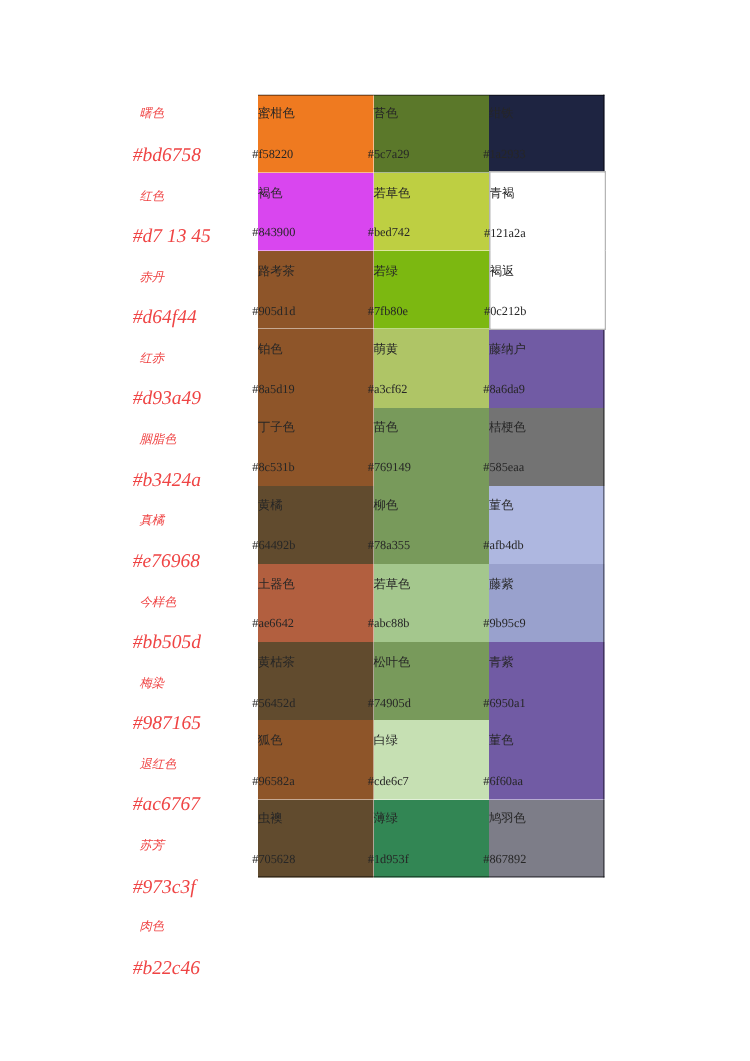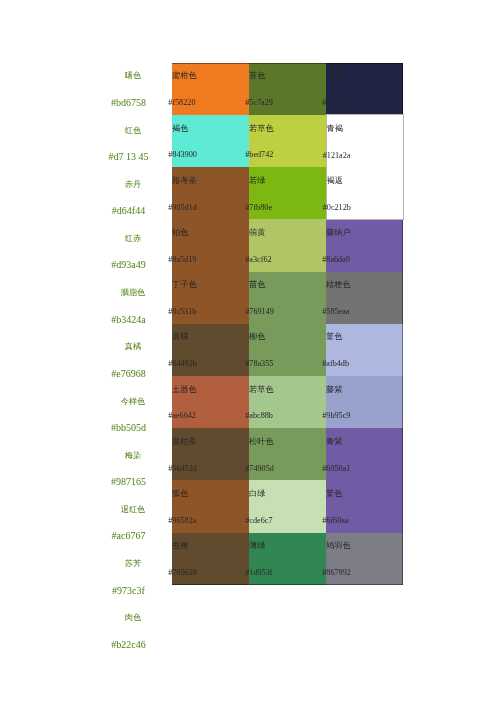--- a/index.html
+++ b/index.html
@@ -1,23 +1,23 @@
 <!DOCTYPE html>
 <html><head>
 <meta charset="utf-8">
 <title>Traditional Colour Swatch Table</title>
 <style>
   html,body{margin:0;padding:0;background:#ffffff;width:500px;height:707px;overflow:hidden;}
   body{font-family:"Liberation Serif","DejaVu Serif",serif;}
 
   
   #name-list{position:absolute;left:93px;top:63px;width:80px;}
-  .nameitem{position:absolute;left:0;width:80px;text-align:center;color:#4d7c0f;}
+  .nameitem{position:absolute;left:0;width:80px;color:#ef4444;font-style:italic;}
   .nname{font-size:8.2px;line-height:11px;}
-  .nhex{font-size:10px;line-height:11px;margin-top:15.5px;position:relative;left:-4.5px;}
+  .nhex{font-size:13px;line-height:11px;margin-top:15.5px;position:relative;left:-4.5px;}
 
   
   #palette-table{position:absolute;left:172px;top:62.7px;border-collapse:collapse;}
   #palette-table td{padding:0;margin:0;vertical-align:top;text-align:left;color:#262626;}
   .swatch{width:77px;height:52.22px;position:relative;box-sizing:border-box;}
   .cname{position:absolute;left:0;right:0;top:6.6px;font-size:8.2px;line-height:13px;}
   .chex{position:absolute;left:-3.8px;right:3.8px;top:33.4px;font-size:8.2px;line-height:13px;}
   .tofu{display:inline-block;width:6.4px;height:5.8px;background:#000;vertical-align:-0.5px;margin-right:1.2px;}
 
   
@@ -86,21 +86,21 @@
       <tr>
         <td class="swatch" style="background: rgb(239, 122, 32);"><span class="redge"></span><div class="cname">蜜柑色</div><div class="chex">#f58220</div></td>
         <td class="swatch" style="background: rgb(91, 120, 42);"><span class="redge"></span><div class="cname">苔色</div><div class="chex">#5c7a29</div></td>
         <td class="swatch" style="background: rgb(30, 36, 65);">
           <span class="redge"></span>
           <div class="cname">绀铁</div>
           <div class="chex">#1a2933</div>
         </td>
       </tr>
       <tr>
-        <td class="swatch" style="background: #5eead4;"><span class="redge"></span><div class="cname">褐色</div><div class="chex">#843900</div></td>
+        <td class="swatch" style="background: #d946ef;"><span class="redge"></span><div class="cname">褐色</div><div class="chex">#843900</div></td>
         <td class="swatch" style="background: rgb(190, 207, 66);"><span class="redge"></span><div class="cname">若草色</div><div class="chex">#bed742</div></td>
         <td class="swatch light btop" style="background: rgb(255, 255, 255); padding-left: 14px;"><span class="redge"></span><div class="cname">青褐</div><div class="chex">#121a2a</div></td>
       </tr>
       <tr>
         <td class="swatch" style="background: rgb(142, 85, 41);"><span class="redge"></span><div class="cname">路考茶</div><div class="chex">#905d1d</div></td>
         <td class="swatch" style="background: rgb(124, 184, 17); margin-top: 44px;"><span class="redge"></span><div class="cname">若绿</div><div class="chex">#7fb80e</div></td>
         <td class="swatch light bbot" style="background: rgb(255, 255, 255);"><span class="redge"></span><div class="cname">褐返</div><div class="chex">#0c212b</div></td>
       </tr>
       <tr>
         <td class="swatch" style="background: rgb(142, 85, 41);"><span class="redge"></span><div class="cname">铂色</div><div class="chex">#8a5d19</div></td>

